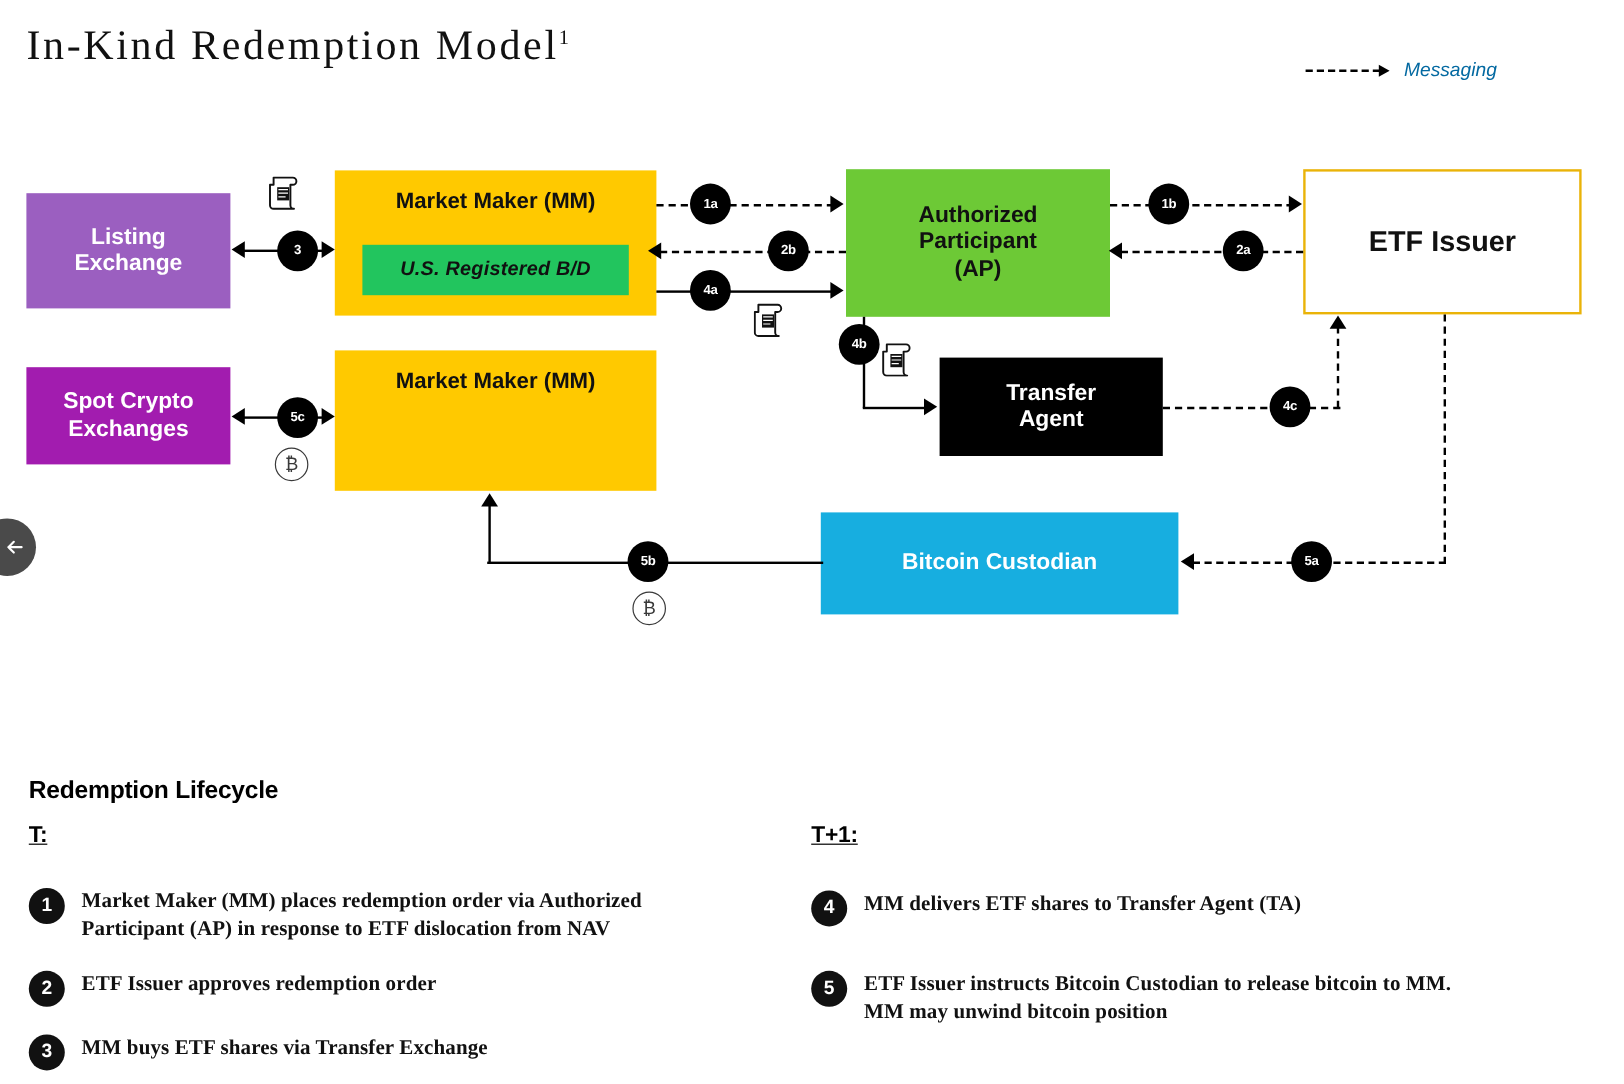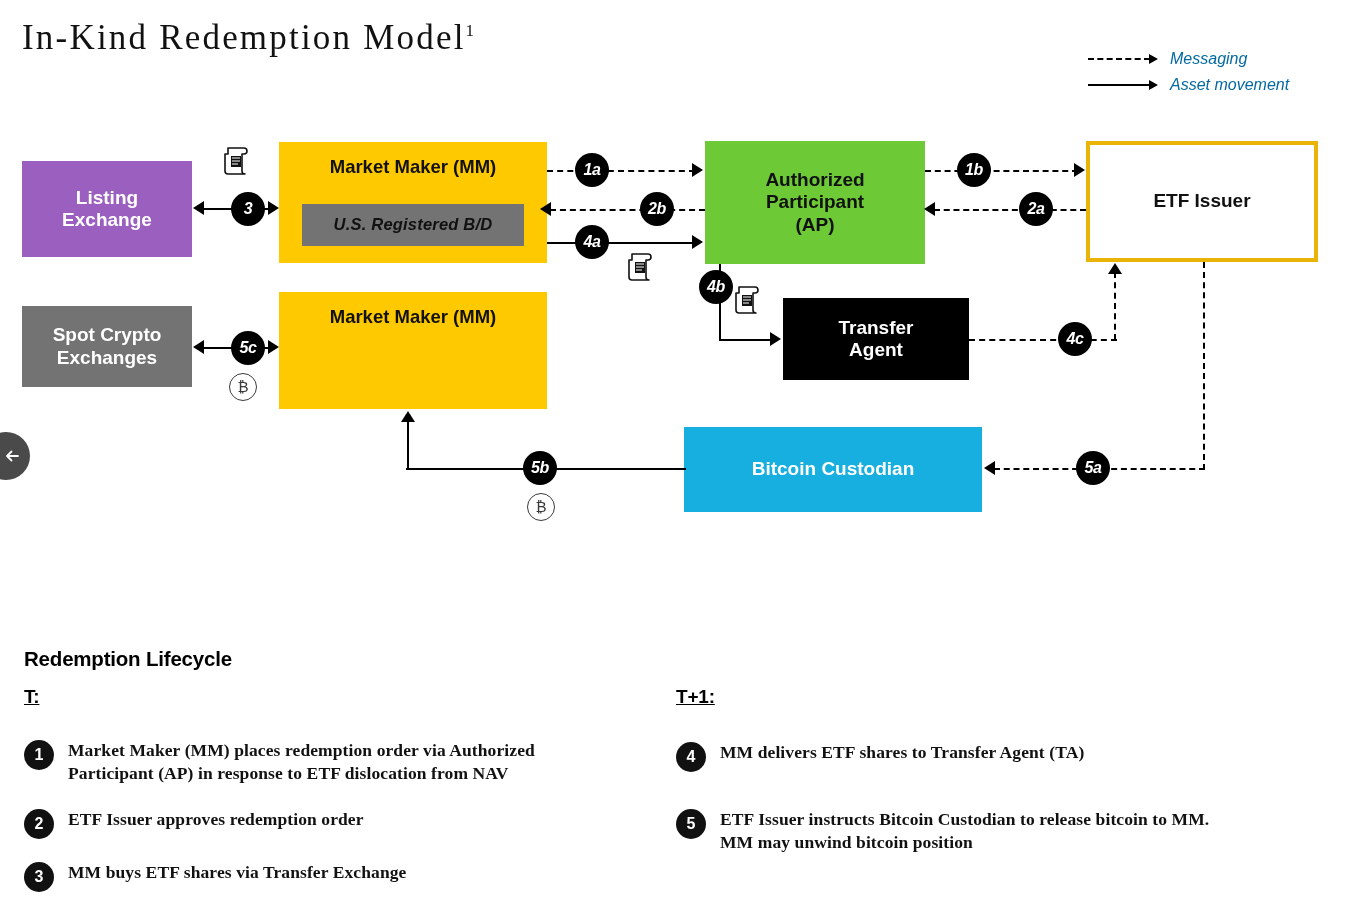--- a/index.html
+++ b/index.html
@@ -22,46 +22,46 @@
              border-top:5.5px solid transparent;border-bottom:5.5px solid transparent;
              border-left:9px solid #000;}
   .lg-txt{font-size:16px;font-style:italic;color:#0369a1;padding-left:8px;font-weight:400;}
 
   
   .node{position:absolute;display:flex;flex-direction:column;
         align-items:center;justify-content:center;text-align:center;
         font-weight:bold;line-height:1.16;}
   .node .ttl{white-space:pre-line;}
   .node.lilac{background:#9B5FC0;color:#fff;font-size:19px;}
-  .node.grey {background:#737373;color:#fff;font-size:19px;}
+  .node.grey {background:#a21caf;color:#fff;font-size:19px;}
   .node.green{background:#6DC936;color:#111;font-size:19px;}
   .node.black{background:#000;color:#fff;font-size:19px;}
   .node.cyan {background:#17AEE0;color:#fff;font-size:19px;}
-  .node.white{background:#fff;color:#111;font-size:19px;border:4px solid #eab308;box-sizing:border-box;}
+  .node.white{background:#fff;color:#111;font-size:24px;border:2px solid #eab308;box-sizing:border-box;}
   .node.amber{background:#FFC900;color:#111;font-size:18.5px;
               justify-content:flex-start;padding-top:14px;box-sizing:border-box;gap:16px;}
-  .node.amber .sub{margin-top:11px;width:83%;background:#737373;color:#111;
+  .node.amber .sub{margin-top:11px;width:83%;background:#22c55e;color:#111;
                    font-size:16.5px;font-style:italic;font-weight:bold;
                    padding:11px 4px;box-sizing:border-box;letter-spacing:.2px;}
 
   
   .hl{position:absolute;height:0;border-top:2.6px solid #000;}
   .vl{position:absolute;width:0;border-left:2.6px solid #000;}
   .hl.d{border-top-style:dashed;}
   .vl.d{border-left-style:dashed;}
   .ar{position:absolute;width:0;height:0;}
   .ar.r{border-top:7px solid transparent;border-bottom:7px solid transparent;border-left:11px solid #000;}
   .ar.l{border-top:7px solid transparent;border-bottom:7px solid transparent;border-right:11px solid #000;}
   .ar.u{border-left:7px solid transparent;border-right:7px solid transparent;border-bottom:11px solid #000;}
 
   
   .badge{position:absolute;background:#000;color:#fff;border-radius:50%;
          display:flex;align-items:center;justify-content:center;
          font-weight:bold;font-size:16px;letter-spacing:-.3px;z-index:6;}
-  .badge.sz34{width:34px;height:34px;font-size:16px;font-style:italic;}
+  .badge.sz34{width:34px;height:34px;font-size:11px;}
 
   
   .btok{position:absolute;width:26px;height:26px;border:1.7px solid #3a3a3a;border-radius:50%;
         display:flex;align-items:center;justify-content:center;
         font-size:15px;color:#3a3a3a;background:#fff;z-index:6;
         font-family:"DejaVu Sans",sans-serif;}
 
   
   .scroll{position:absolute;width:26px;height:30px;z-index:6;}
 
@@ -88,27 +88,20 @@
 <div class="abs" id="title"><span>In-Kind Redemption Model</span><sup>1</sup></div>
 
 <div class="abs" id="legend">
   <div class="lg-row">
     <span class="lg-line dashed">
         <i></i>
         <b></b>
       </span>
     <span class="lg-txt">Messaging</span>
   </div>
-  <div class="lg-row">
-    <span class="lg-line">
-        <i></i>
-        <b></b>
-      </span>
-    <span class="lg-txt">Asset movement</span>
-  </div>
 </div>
 
 <div class="abs" id="backbtn">
   <svg width="20" height="20" viewBox="0 0 20 20">
     <path d="M16 10 H5 M9.5 5.5 L5 10 L9.5 14.5" stroke="#fff" stroke-width="1.8" fill="none" stroke-linecap="round" stroke-linejoin="round"></path>
   </svg>
 </div>
 
 <div class="node lilac" style="left:22px;top:161px;width:170px;height:96px;">
   <span class="ttl">Listing

